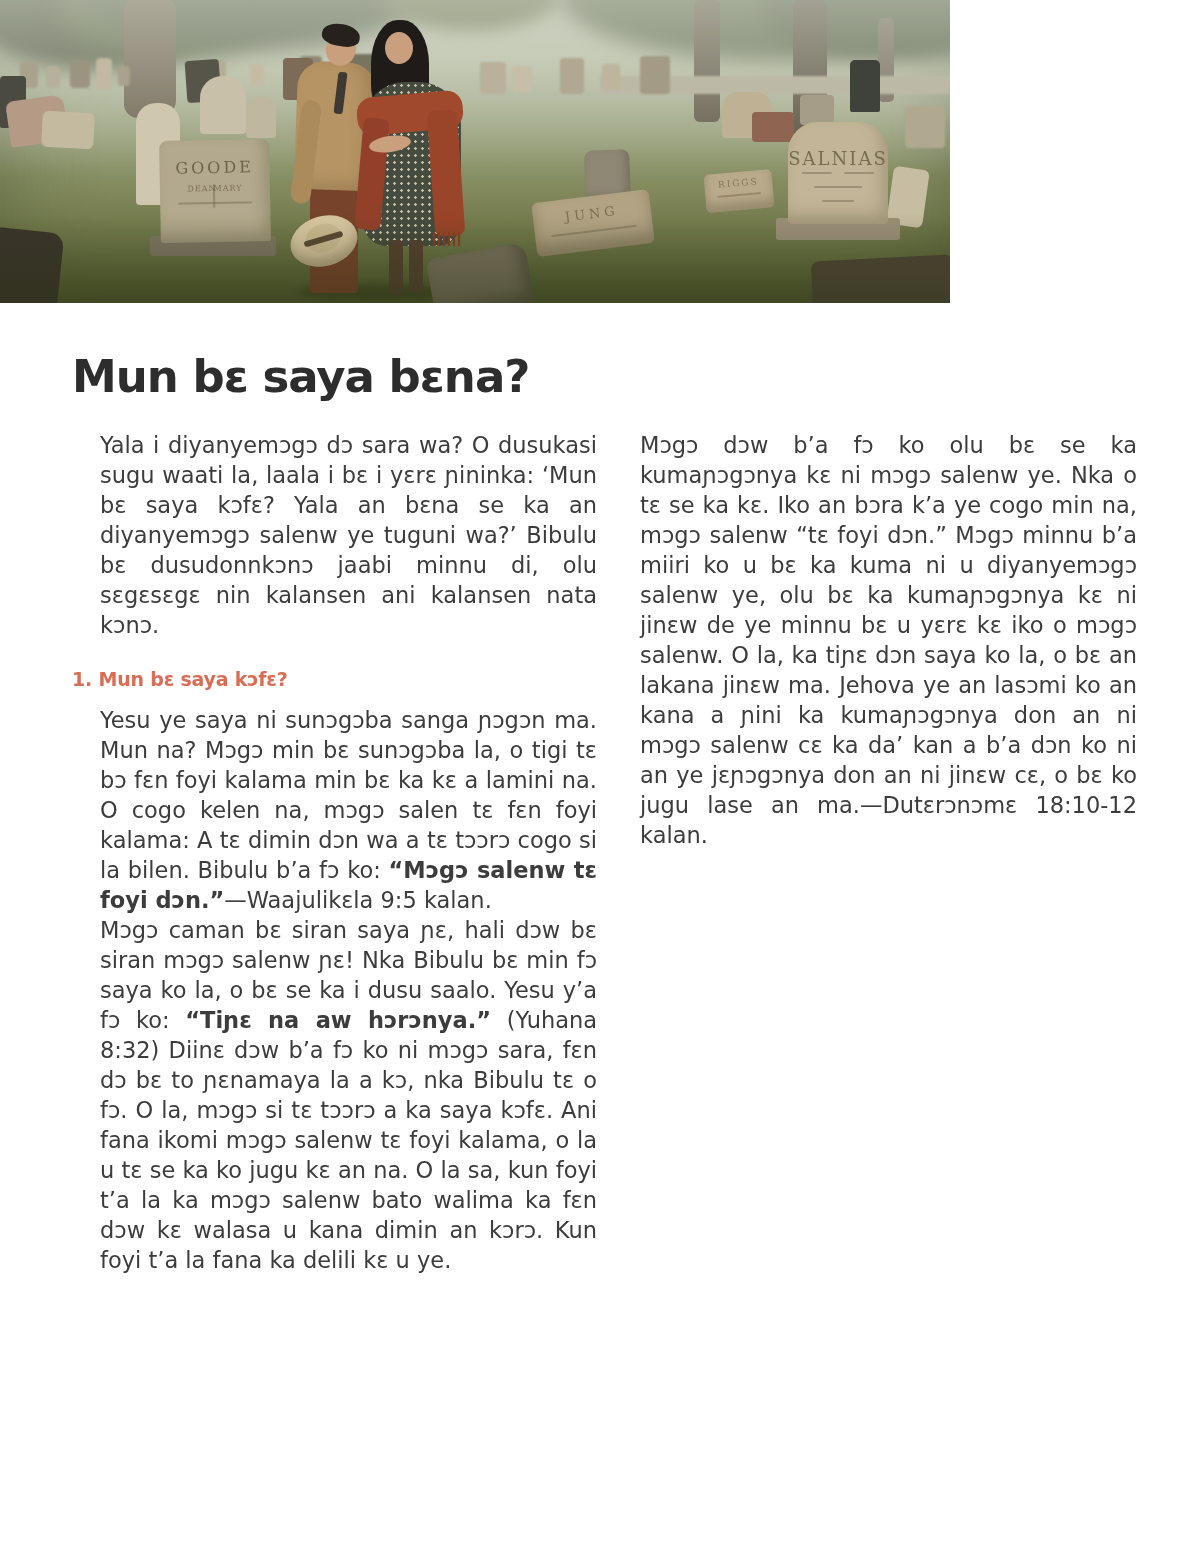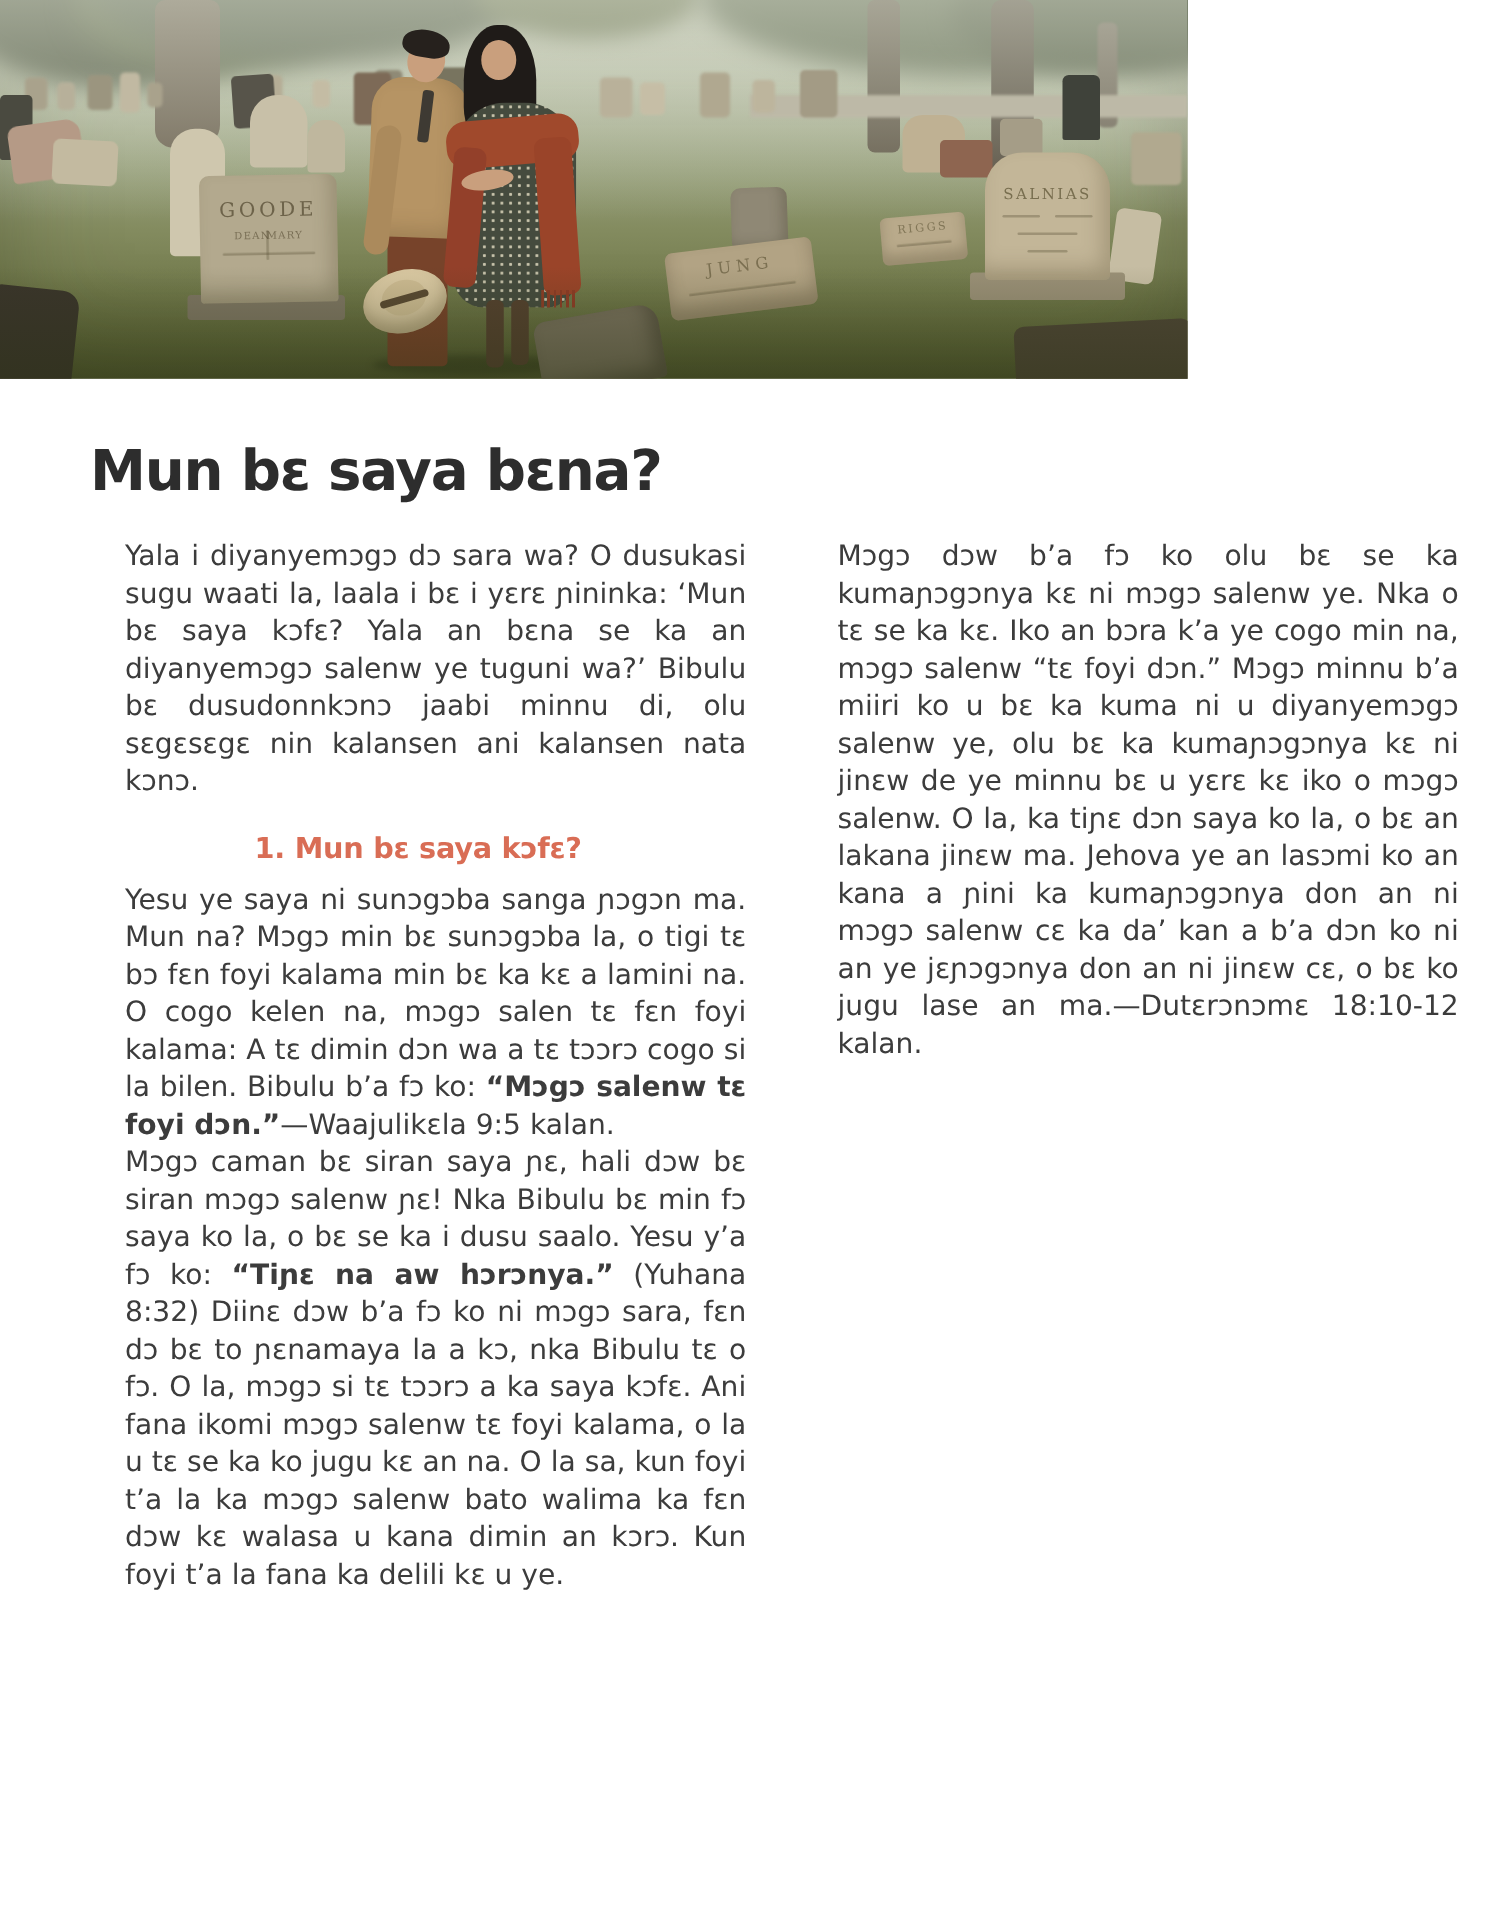--- a/index.html
+++ b/index.html
@@ -47,29 +47,29 @@
     color:#ffffff; font-size:80px; font-weight:bold; line-height:1;
     letter-spacing:-2px; margin-top:-6px;
   }
   .badge-bar { width:76px; height:9px; background:#ffffff; margin-top:14px; }
 
   
   h1 {
     margin:352px 0 0 72px; 
     font-size:45px; line-height:1.1; font-weight:bold; color:#2d2d2d; letter-spacing:-1px;
   }
-  .columns { display:flex; margin:28px 0 0 72px; gap:45px; }
+  .columns { display:flex; margin:28px 0 0 72px; gap:15px; }
   .col { width:525px; }
   .col p {
     margin:0 0 0 28px;
     font-size:22.5px; line-height:30px; text-align:justify; color:#3c3c3c;
   }
   .col h2 {
     margin:26px 0 12px 0;
-    font-size:23px; line-height:27px; font-weight:bold; color:#d96d55; letter-spacing:-0.2px;text-align:center;
+    font-size:19px; line-height:27px; font-weight:bold; color:#d96d55; letter-spacing:-0.2px;
   }
   .col p b { font-weight:bold; }
 </style>
 </head>
 <body>
 
 <div class="hero">
 
   <div class="photo">
 
@@ -134,21 +134,21 @@
       <span class="eline" style="left:16px;top:34px;width:86px;"></span>
     </div>
 
     <div class="st" style="left:705px;top:172px;width:68px;height:38px;background:#b9aa8b;transform:rotate(-5deg);border-radius:5px;z-index:5;box-shadow:inset 0 -8px 10px rgba(70,60,35,.28);">
       <span class="engrave" style="top:6px;font-size:9px;letter-spacing:2px;color:rgba(100,90,60,.65);">RIGGS</span>
       <span class="eline" style="left:12px;top:22px;width:44px;"></span>
     </div>
 
     <div class="st" style="left:776px;top:218px;width:124px;height:22px;background:#9a9077;z-index:5;border-radius:3px;"></div>
     <div class="st" style="left:788px;top:122px;width:100px;height:102px;background:#c3b698;border-radius:30px 30px 4px 4px;z-index:5;box-shadow:inset -6px -10px 16px rgba(85,75,48,.28);">
-      <span class="engrave" style="top:26px;font-size:12px;letter-spacing:2px;color:rgba(95,85,55,.75);">SALNIAS</span>
+      <span class="engrave" style="top:26px;font-size:18px;letter-spacing:2px;color:rgba(95,85,55,.75);">SALNIAS</span>
       <span class="eline" style="left:14px;top:50px;width:30px;"></span>
       <span class="eline" style="left:56px;top:50px;width:30px;"></span>
       <span class="eline" style="left:26px;top:64px;width:48px;"></span>
       <span class="eline" style="left:34px;top:78px;width:32px;"></span>
     </div>
 
     <div class="fig" style="left:0;top:0;width:950px;height:303px;z-index:6;">
       <div class="ph" style="left:298px;top:284px;width:160px;height:16px;background:rgba(35,42,18,.4);border-radius:50%;filter:blur(3px);"></div>
 
       <div class="ph" style="left:290px;top:20px;width:110px;height:280px;">

